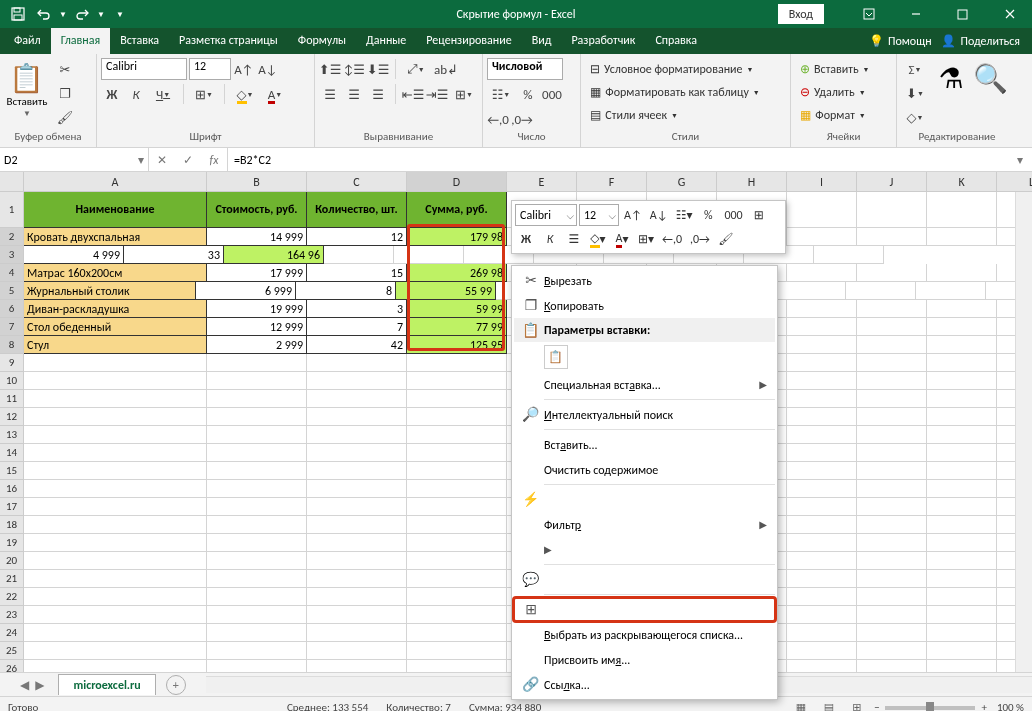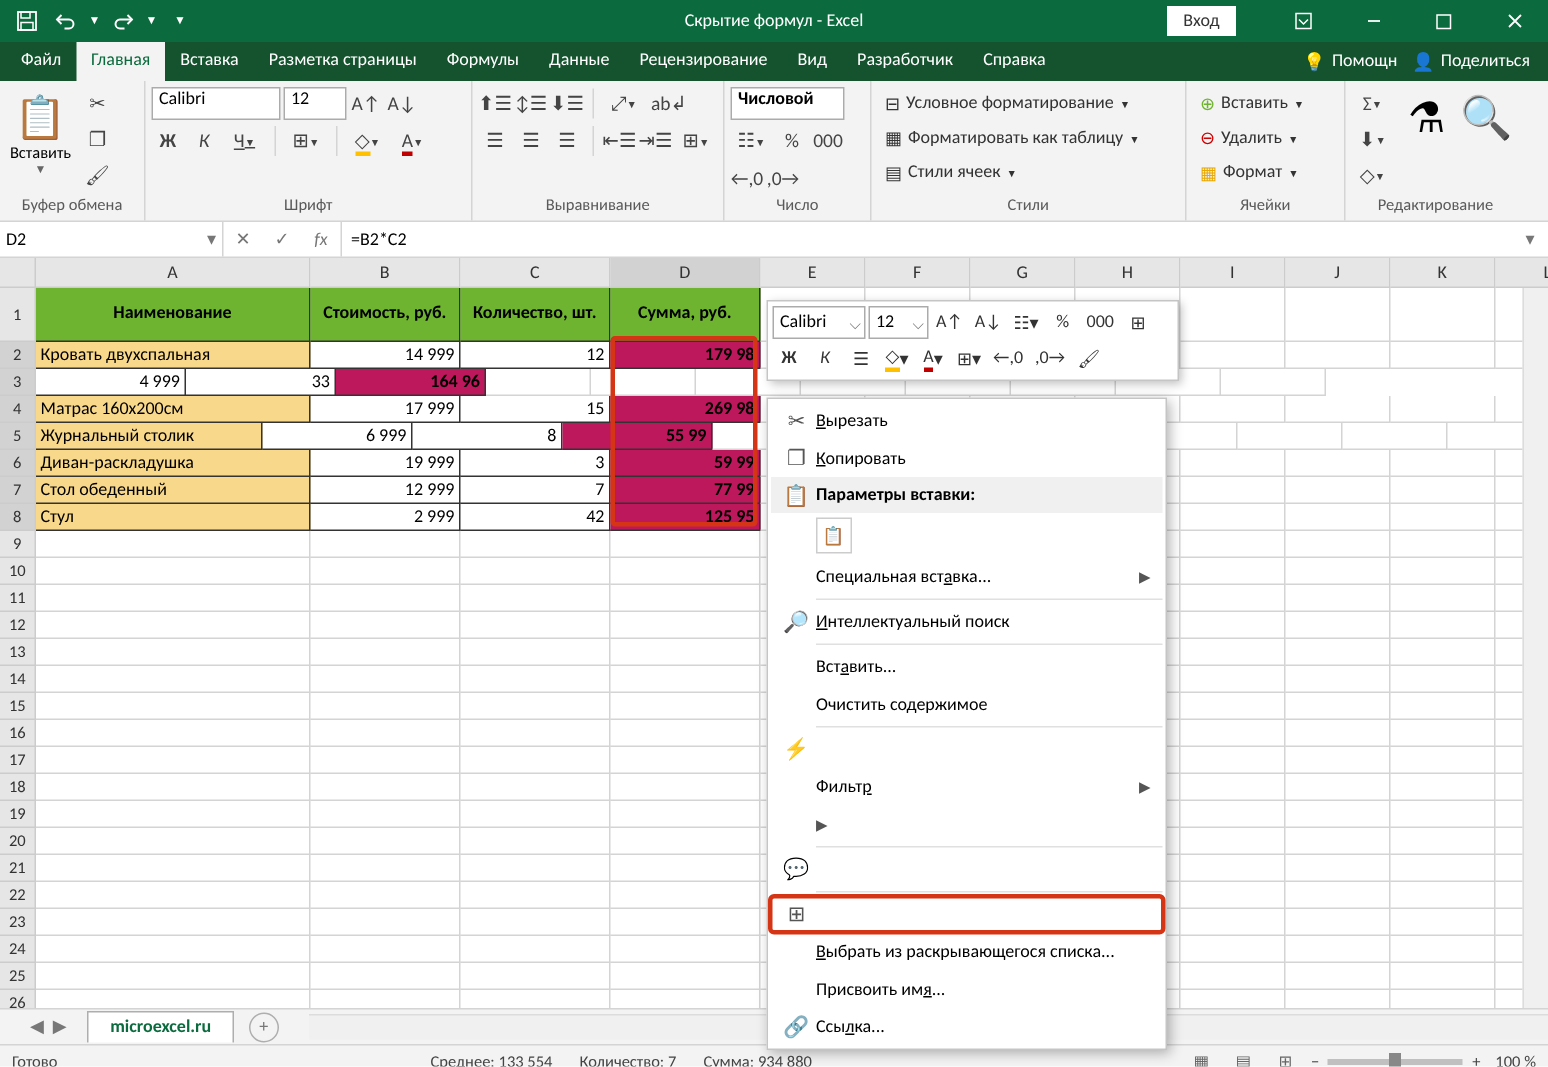--- a/index.html
+++ b/index.html
@@ -49,21 +49,21 @@
 .col-header.active { background:#d2d2d2; }
 .row-headers { position:absolute; left:0; top:20px; width:24px; }
 .row-header { height:18px; border-right:1px solid #ccc; border-bottom:1px solid #ccc; background:#e6e6e6; display:flex; align-items:center; justify-content:center; font-size:11px; color:#333; cursor:pointer; }
 .row-header.active { background:#d2d2d2; }
 .cells { position:absolute; left:24px; top:20px; }
 .cell-row { display:flex; height:18px; }
 .cell { border-right:1px solid #d4d4d4; border-bottom:1px solid #d4d4d4; padding:0 3px; font-size:12px; display:flex; align-items:center; overflow:hidden; white-space:nowrap; }
 .cell.header-cell { background:#6fb430; font-weight:bold; color:#000; border-right:1px solid #333; border-bottom:1px solid #333; justify-content:center; text-align:center; line-height:1.1; }
 .cell.name-cell { background:#f8d88b; border-right:1px solid #333; border-bottom:1px solid #333; }
 .cell.data-cell { border-right:1px solid #333; border-bottom:1px solid #333; justify-content:flex-end; }
-.cell.selected { background:#be185d;font-weight:bold; }
+.cell.selected { background:#bef264; }
 .selection-border { position:absolute; border:3px solid #d53415; pointer-events:none; border-radius:3px; }
 .sheet-tabs { height:24px; display:flex; align-items:center; border-top:1px solid #d4d4d4; background:#f3f3f3; padding-left:20px; }
 .sheet-nav { display:flex; gap:6px; padding-right:14px; color:#777; }
 .sheet-nav span { cursor:pointer; }
 .sheet-tab { padding:3px 14px; background:#fff; border:1px solid #aeaeae; border-bottom:none; font-size:12px; font-weight:bold; color:#0c6b3e; cursor:pointer; }
 .sheet-add { width:20px; height:20px; border:1px solid #aeaeae; border-radius:50%; margin-left:10px; display:flex; align-items:center; justify-content:center; cursor:pointer; color:#777; }
 .statusbar { height:22px; background:#f3f3f3; border-top:1px solid #d4d4d4; display:flex; align-items:center; padding:0 8px; font-size:11px; color:#444; }
 .status-center { margin-left:auto; display:flex; gap:18px; }
 .status-right { margin-left:auto; display:flex; align-items:center; gap:6px; }
 .view-btn { width:22px; height:18px; cursor:pointer; display:flex; align-items:center; justify-content:center; color:#666; border:1px solid transparent; }
@@ -429,21 +429,21 @@
         <div class="cell" style="width: 70px;"></div>
         <div class="cell" style="width: 70px;"></div>
         <div class="cell" style="width: 70px;"></div>
         <div class="cell" style="width: 70px;"></div>
         <div class="cell" style="width: 70px;"></div>
         <div class="cell" style="width: 70px;"></div>
         <div class="cell" style="width: 70px;"></div>
         <div class="cell" style="width: 70px;"></div>
       </div>
       <div class="cell-row">
-        <div class="cell name-cell" style="width: 151px;">Журнальный столик</div>
+        <div class="cell name-cell" style="width: 172px;">Журнальный столик</div>
         <div class="cell data-cell" style="width: 100px;">6 999</div>
         <div class="cell data-cell" style="width: 100px;">8</div>
         <div class="cell data-cell selected" style="width: 100px;">55 99</div>
         <div class="cell" style="width: 70px;"></div>
         <div class="cell" style="width: 70px;"></div>
         <div class="cell" style="width: 70px;"></div>
         <div class="cell" style="width: 70px;"></div>
         <div class="cell" style="width: 70px;"></div>
         <div class="cell" style="width: 70px;"></div>
         <div class="cell" style="width: 70px;"></div>

